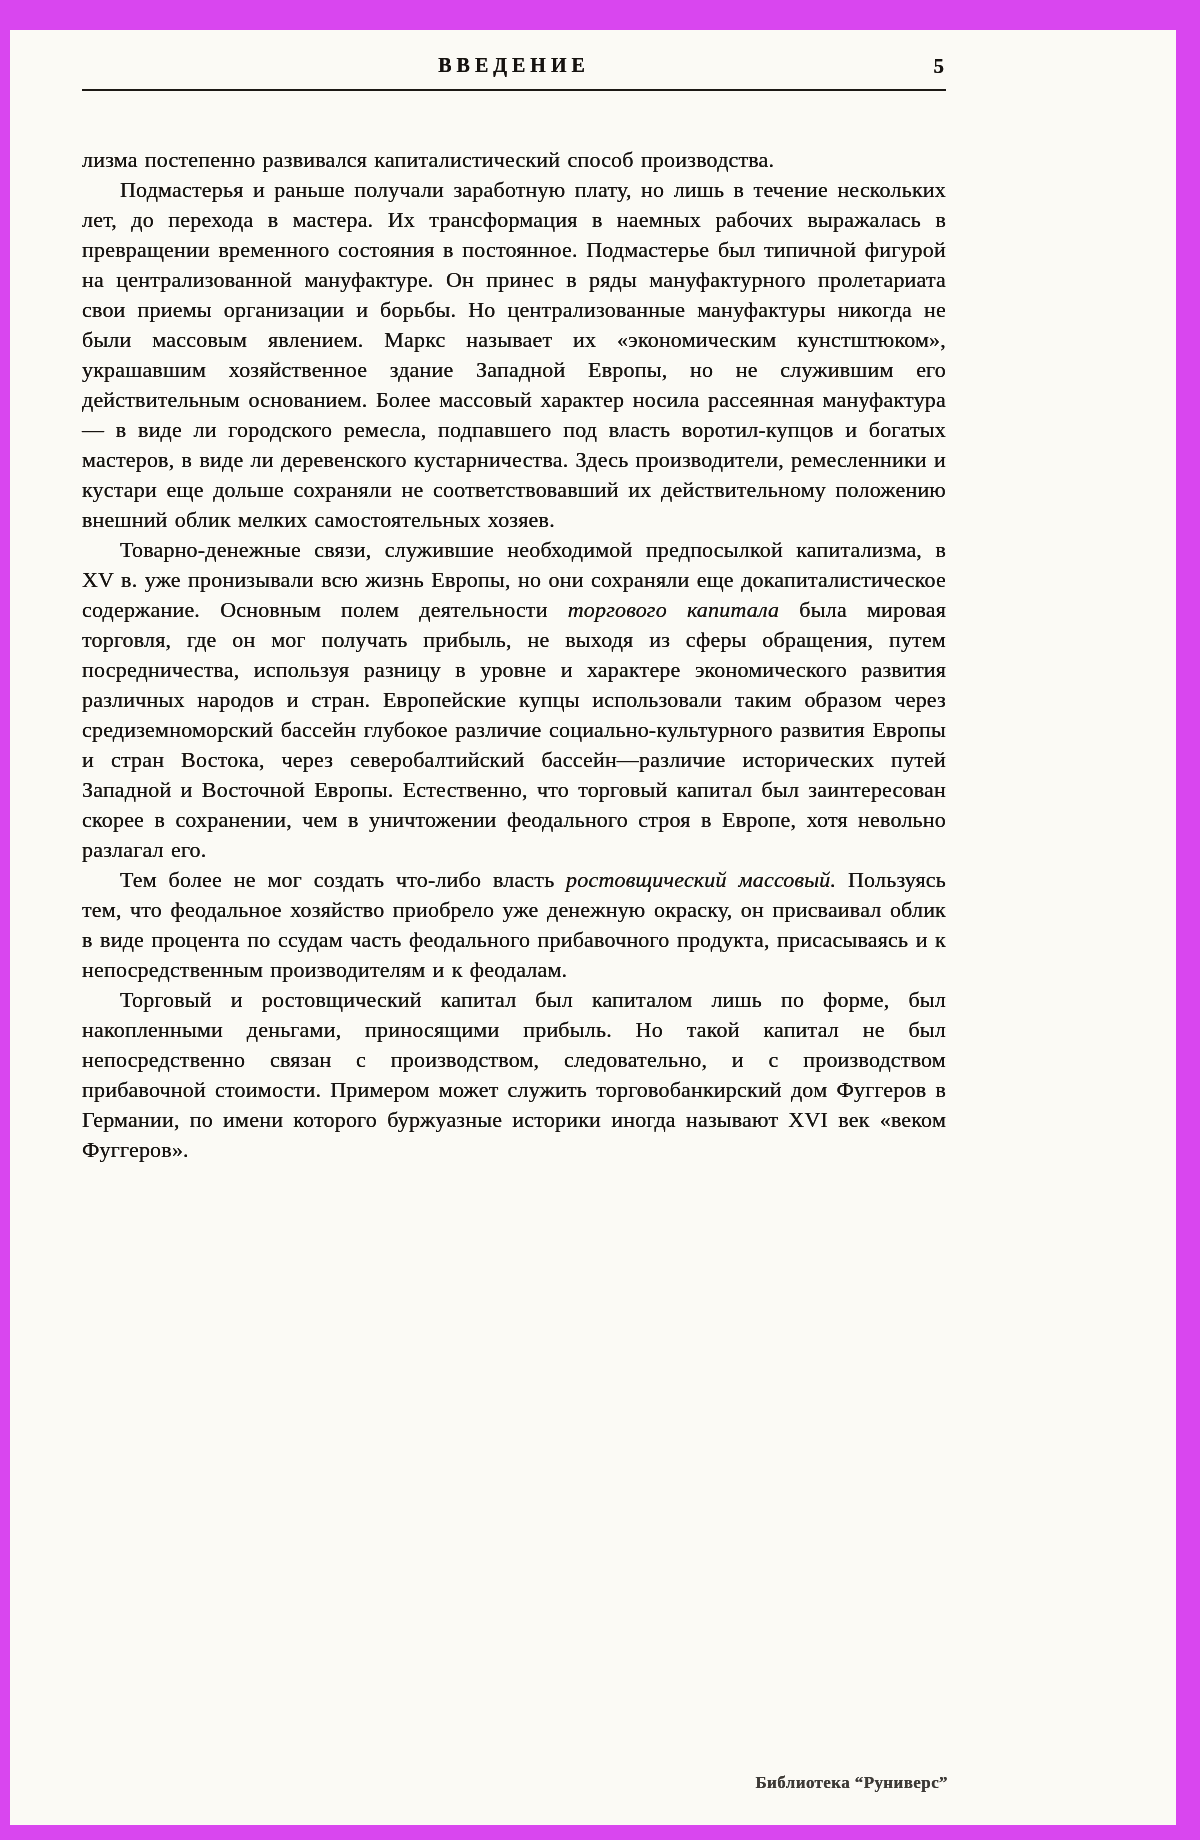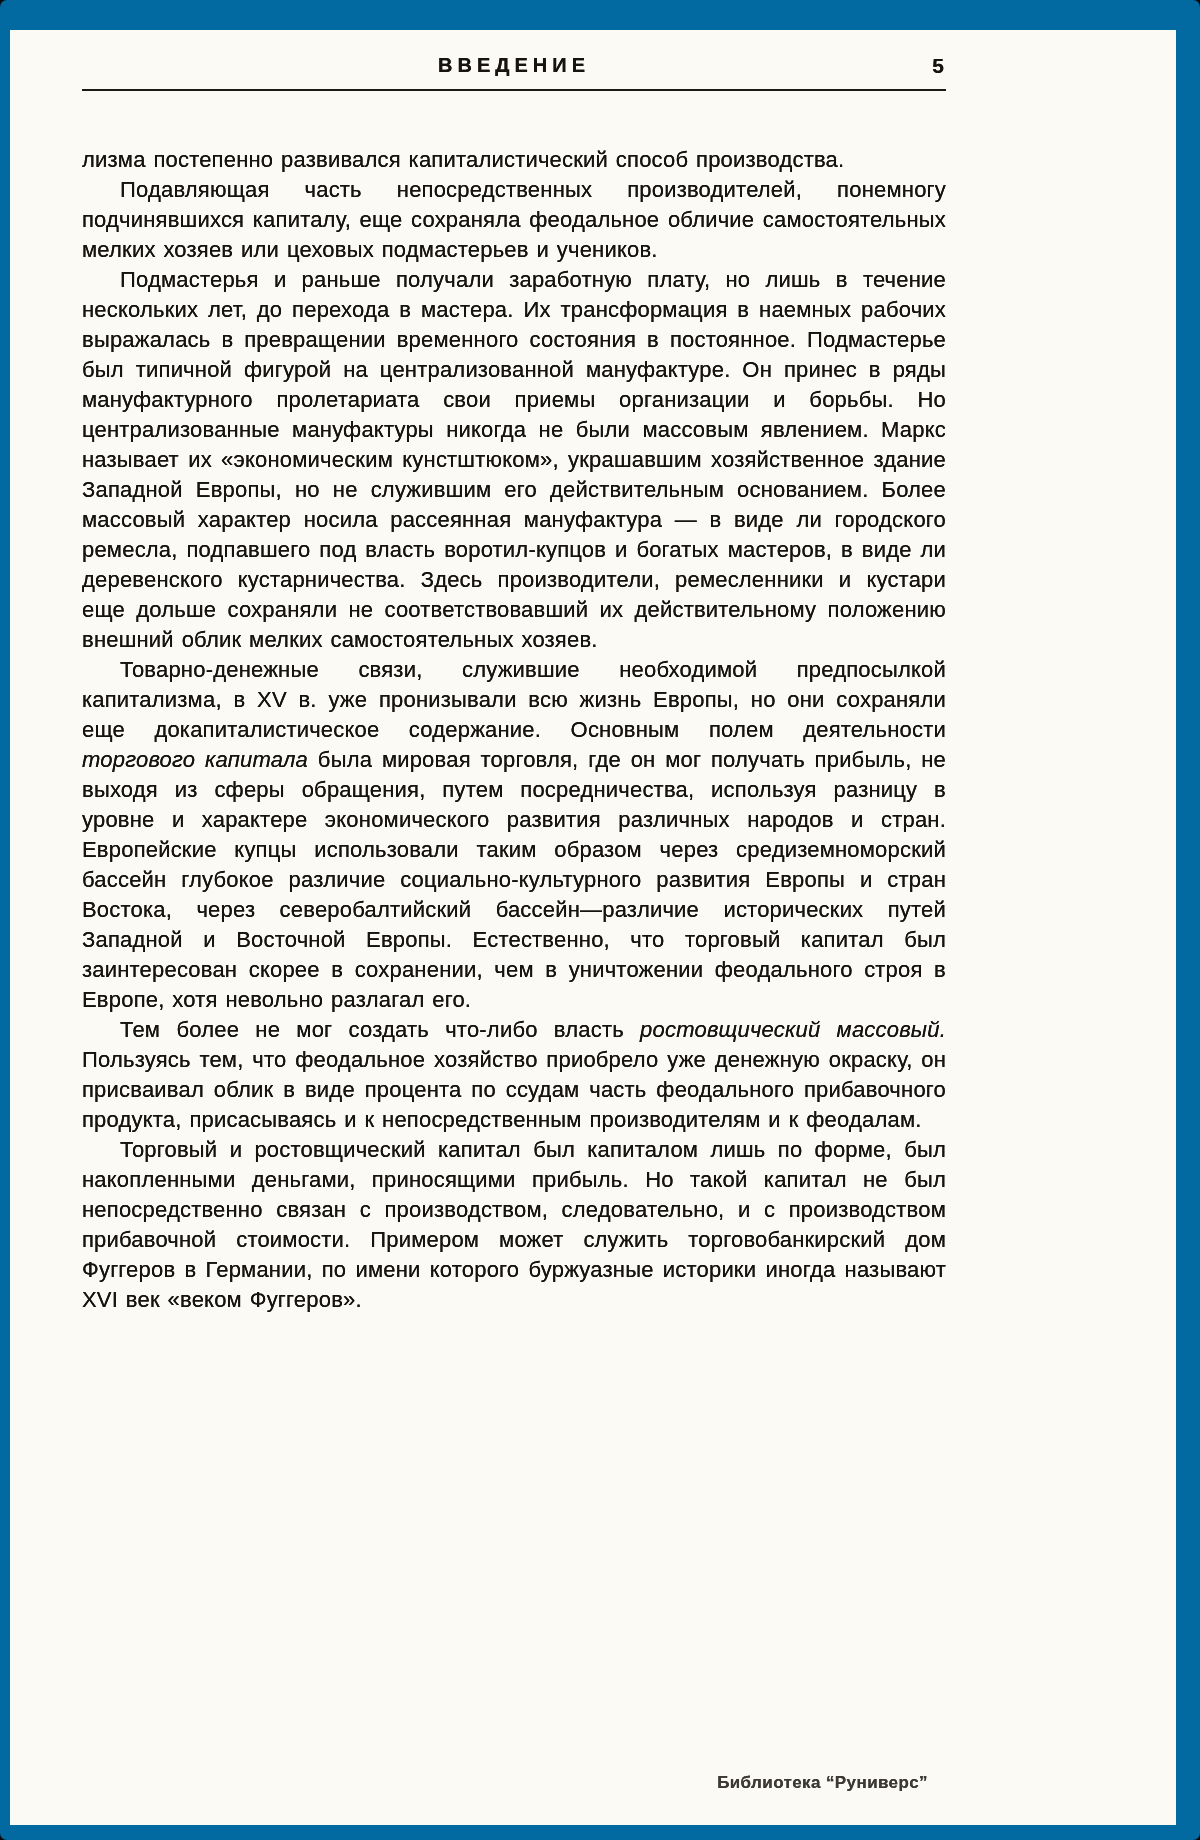--- a/index.html
+++ b/index.html
@@ -7,23 +7,22 @@
     padding: 0;
     width: 1200px;
     height: 1840px;
     background: #0b0b0b;
     overflow: hidden;
   }
   .scan {
     position: relative;
     width: 1200px;
     height: 1840px;
-    background: #0369a1;
-    font-family: Liberation Sans, sans-serif;
-    border-radius: 7px;
+    background: #d946ef;
+    font-family: Liberation Serif, serif;
   }
   
   .page {
     position: absolute;
     left: 10px;
     top: 30px;
     right: 24px;
     bottom: 15px;
     background: #fbfaf5;
     color: #161310;
@@ -85,21 +84,21 @@
   }
   .text-body p.no-indent {
     text-indent: 0;
   }
   .italic {
     font-style: italic;
   }
   
   .watermark {
     position: absolute;
-    right: 248px;
+    right: 228px;
     bottom: 32px;
     font-size: 17px;
     font-weight: 700;
     color: #3d3a36;
     letter-spacing: 0.4px;
     text-shadow: 0 0 0.4px currentColor;
   }
 </style>
 </head>
 <body>
@@ -111,21 +110,20 @@
       <div class="column">
         <div class="running-head">
           <div class="running-title">ВВЕДЕНИЕ</div>
           <div class="page-number">5</div>
         </div>
 
         <hr class="head-rule">
 
         <div class="text-body">
             <p class="no-indent"><span>лизма постепенно развивался капиталистический способ производства.</span></p>
-            <p class=""><span>Подавляющая часть непосредственных производителей, понемногу подчинявшихся капиталу, еще сохраняла феодальное обличие самостоятельных мелких хозяев или цеховых подмастерьев и учеников.</span></p>
             <p class=""><span>Подмастерья и раньше получали заработную плату, но лишь в течение нескольких лет, до перехода в мастера. Их трансформация в наемных рабочих выражалась в превращении временного состояния в постоянное. Подмастерье был типичной фигурой на централизованной мануфактуре. Он принес в ряды мануфактурного пролетариата свои приемы организации и борьбы. Но централизованные мануфактуры никогда не были массовым явлением. Маркс называет их «экономическим кунстштюком», украшавшим хозяйственное здание Западной Европы, но не служившим его действительным основанием. Более массовый характер носила рассеянная мануфактура — в виде ли городского ремесла, подпавшего под власть воротил-купцов и богатых мастеров, в виде ли деревенского кустарничества. Здесь производители, ремесленники и кустари еще дольше сохраняли не соответствовавший их действительному положению внешний облик мелких самостоятельных хозяев.</span></p>
             <p class=""><span>Товарно-денежные связи, служившие необходимой предпосылкой капитализма, в XV в. уже пронизывали всю жизнь Европы, но они сохраняли еще докапиталистическое содержание. Основным полем деятельности </span><span class="italic">торгового капитала</span><span> была мировая торговля, где он мог получать прибыль, не выходя из сферы обращения, путем посредничества, используя разницу в уровне и характере экономического развития различных народов и стран. Европейские купцы использовали таким образом через средиземноморский бассейн глубокое различие социально-культурного развития Европы и стран Востока, через северобалтийский бассейн—различие исторических путей Западной и Восточной Европы. Естественно, что торговый капитал был заинтересован скорее в сохранении, чем в уничтожении феодального строя в Европе, хотя невольно разлагал его.</span></p>
             <p class=""><span>Тем более не мог создать что-либо власть </span><span class="italic">ростовщический массовый.</span><span> Пользуясь тем, что феодальное хозяйство приобрело уже денежную окраску, он присваивал облик в виде процента по ссудам часть феодального прибавочного продукта, присасываясь и к непосредственным производителям и к феодалам.</span></p>
             <p class=""><span>Торговый и ростовщический капитал был капиталом лишь по форме, был накопленными деньгами, приносящими прибыль. Но такой капитал не был непосредственно связан с производством, следовательно, и с производством прибавочной стоимости. Примером может служить торговобанкирский дом Фуггеров в Германии, по имени которого буржуазные историки иногда называют XVI век «веком Фуггеров».</span></p>
           </div>
       </div>
 
     </div>
 
     <div class="watermark">Библиотека “Руниверс”</div>

